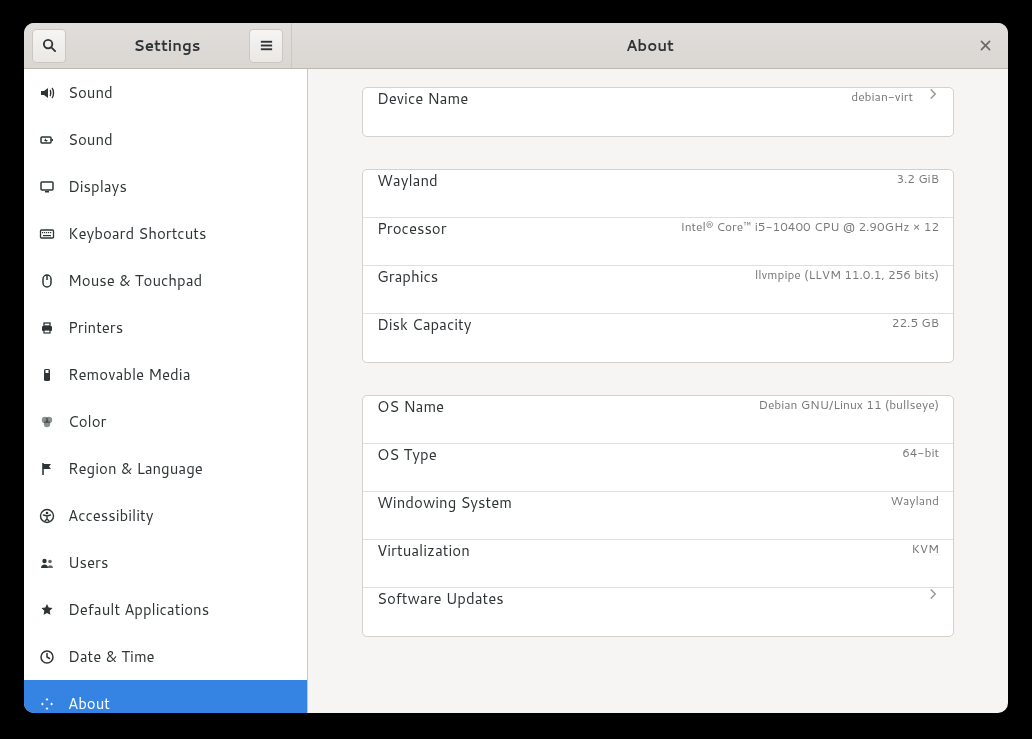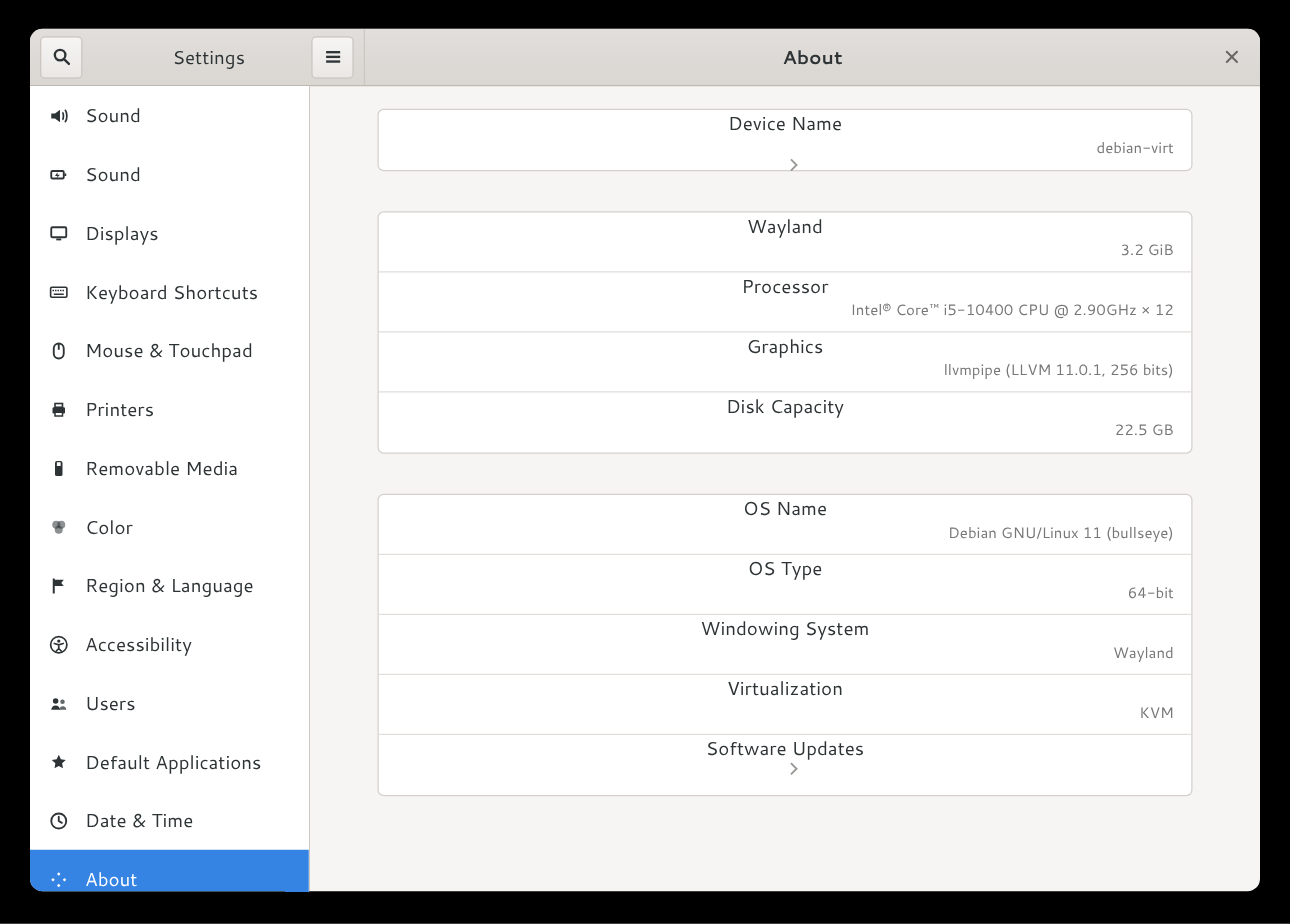--- a/index.html
+++ b/index.html
@@ -42,21 +42,21 @@
 .hb-right {
   flex: 1;
   display: flex;
   align-items: center;
   position: relative;
 }
 .hb-title-left {
   position: absolute;
   left: 0; right: 0;
   text-align: center;
-  font-weight: normal;
+  font-weight: bold;
   font-size: 15px;
   pointer-events: none;
   padding-left: 19px;
 }
 .hb-title-right {
   position: absolute;
   left: 0; right: 0;
   text-align: center;
   font-weight: bold;
   font-size: 15px;
@@ -85,21 +85,21 @@
   cursor: pointer;
   font-size: 16px;
   color: #686868;
 }
 .body {
   flex: 1;
   display: flex;
   overflow: hidden;
 }
 .sidebar {
-  width: 224px;
+  width: 284px;
   background: #fff;
   border-right: 1px solid #cdc7c2;
   overflow-y: auto;
 }
 .side-item {
   display: flex;
   align-items: center;
   height: 47px;
   padding: 0 14px;
   cursor: pointer;
@@ -124,25 +124,24 @@
   padding: 18px 54px 30px 54px;
 }
 .panel {
   background: #fff;
   border: 1px solid #d5d0cc;
   border-radius: 5px;
   margin-bottom: 32px;
 }
 .row {
   display: flex;
-  align-items: center;
+  align-items: flex-start;
   height: 48px;
   padding: 0 14px;
   border-bottom: 1px solid #e1dedb;
-  flex-direction: column;
 }
 .row:last-child { border-bottom: none; }
 .row-label {
   font-size: 15px;
   color: #2e3436;
 }
 .row-value {
   margin-left: auto;
   font-size: 12px;
   color: #777;

